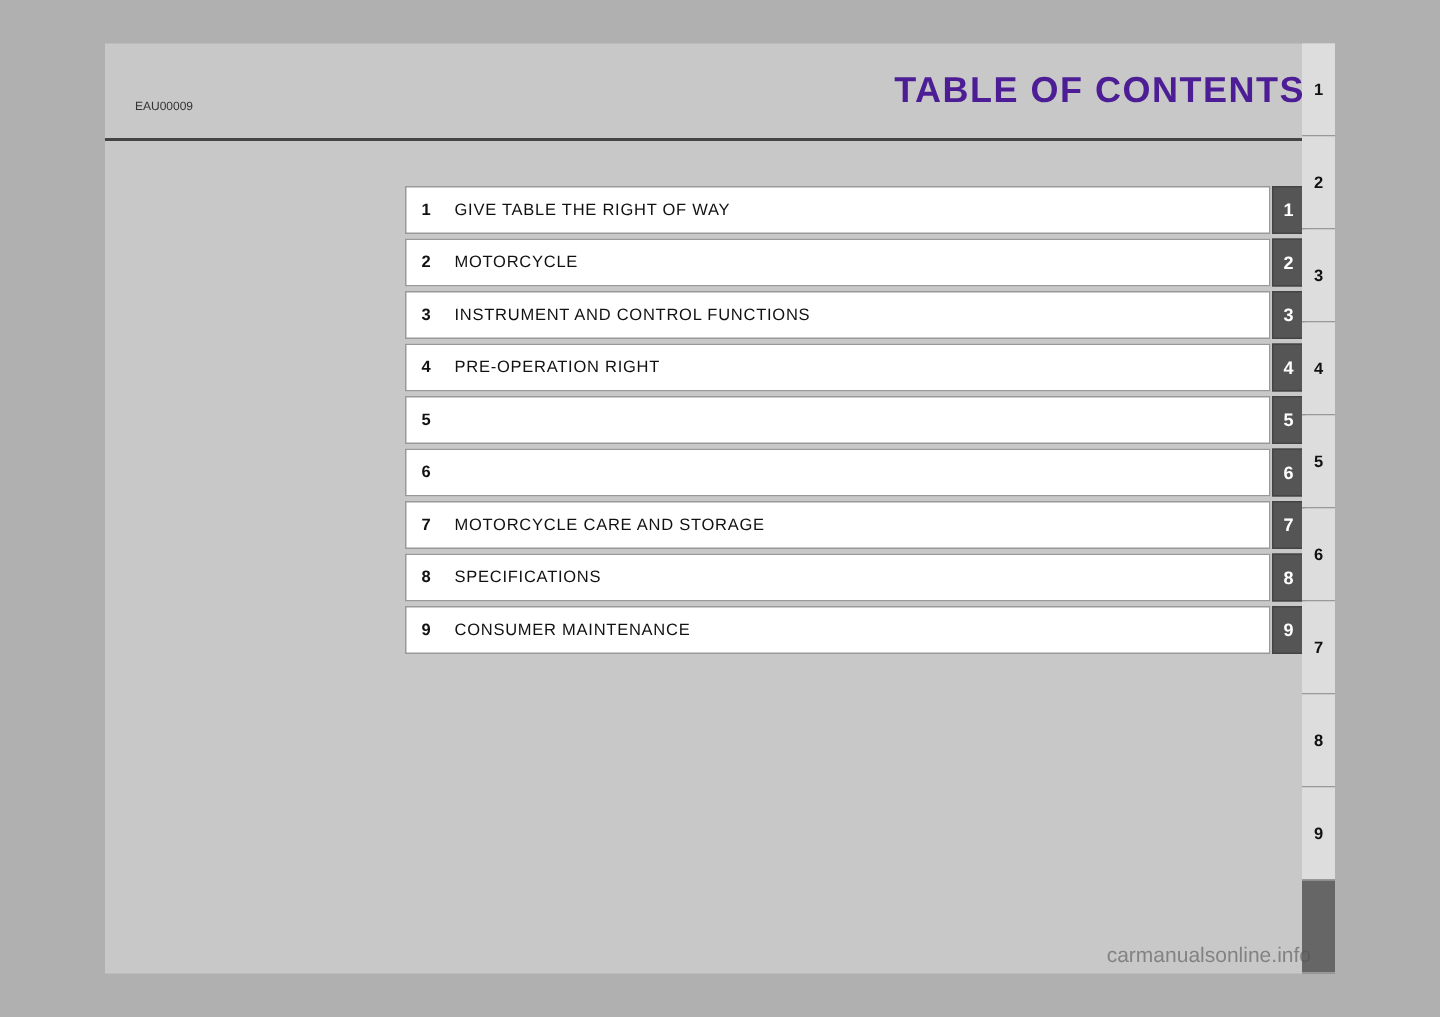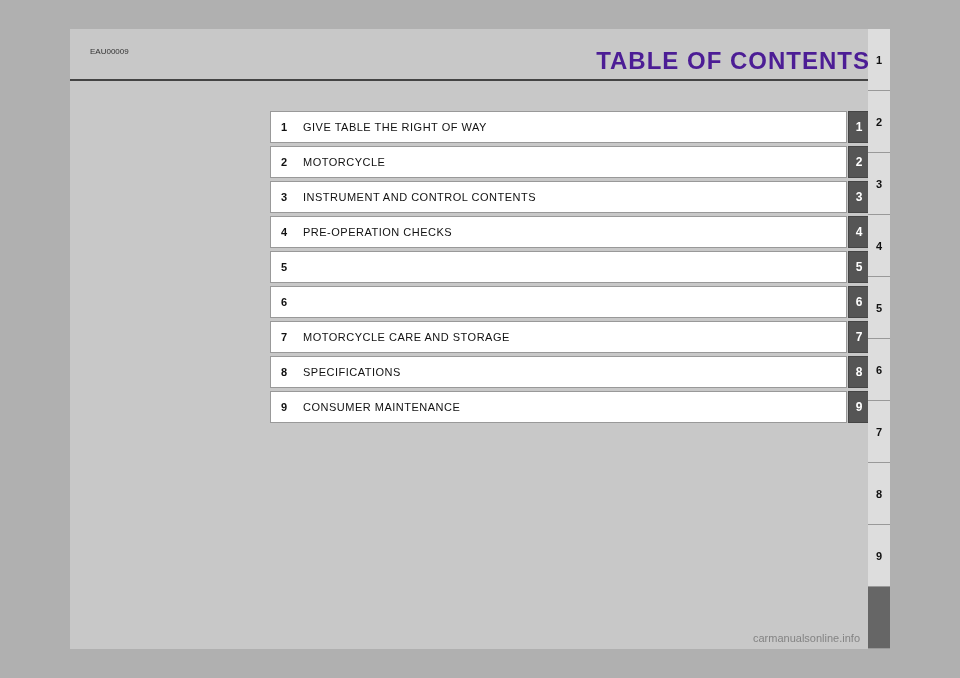--- a/index.html
+++ b/index.html
@@ -23,22 +23,22 @@
       width: 820px;
       height: 620px;
       background-color: #c8c8c8;
       position: relative;
       padding: 0;
     }
 
     .header-area {
       display: flex;
       justify-content: space-between;
-      align-items: flex-start;
-      padding: 18px 20px 4px 20px;
+      align-items: flex-end;
+      padding: 18px 20px 17px 20px;
       border-bottom: 2px solid #444;
       margin-bottom: 0;
     }
 
     .doc-id {
       font-size: 8px;
       color: #333;
       font-weight: normal;
     }
 
@@ -130,22 +130,22 @@
       font-size: 11px;
     }
 
     .right-tab.inactive {
       background-color: #666;
     }
 
     .watermark-area {
       position: absolute;
       bottom: 5px;
-      right: 30px;
-      font-size: 11px;
+      right: 16px;
+      font-size: 14px;
       color: #555;
       opacity: 0.6;
       margin-top: 33px;
     }
   </style>
 </head>
 <body>
 
 <div class="page-container">
 
@@ -200,29 +200,29 @@
         <div class="toc-entry">
           <span class="num">2</span>
           <span>MOTORCYCLE</span>
         </div>
         <div class="toc-number-box">2</div>
       </div>
 
       <div class="toc-row">
         <div class="toc-entry">
           <span class="num">3</span>
-          <span>INSTRUMENT AND CONTROL CONTENTS</span>
+          <span>INSTRUMENT AND CONTROL FUNCTIONS</span>
         </div>
         <div class="toc-number-box">3</div>
       </div>
 
       <div class="toc-row">
         <div class="toc-entry">
           <span class="num">4</span>
-          <span>PRE-OPERATION CHECKS</span>
+          <span>PRE-OPERATION RIGHT</span>
         </div>
         <div class="toc-number-box">4</div>
       </div>
 
       <div class="toc-row">
         <div class="toc-entry">
           <span class="num">5</span>
         </div>
         <div class="toc-number-box">5</div>
       </div>

